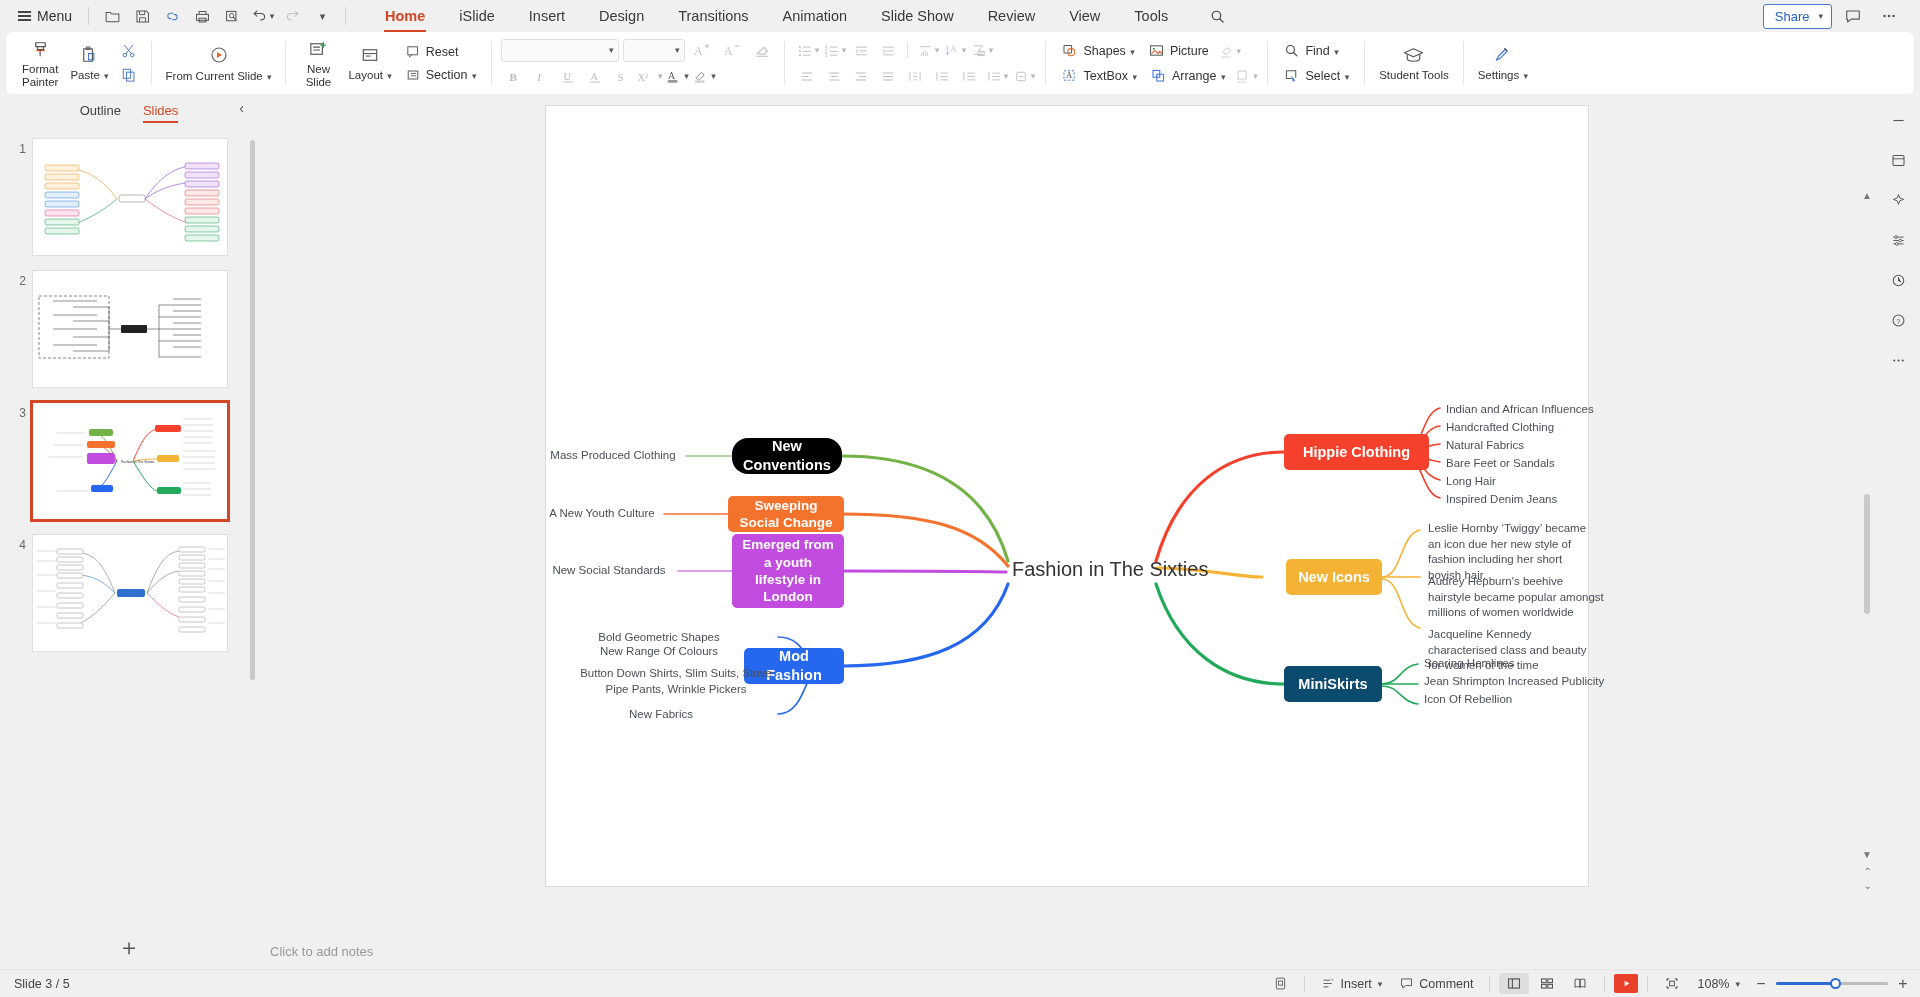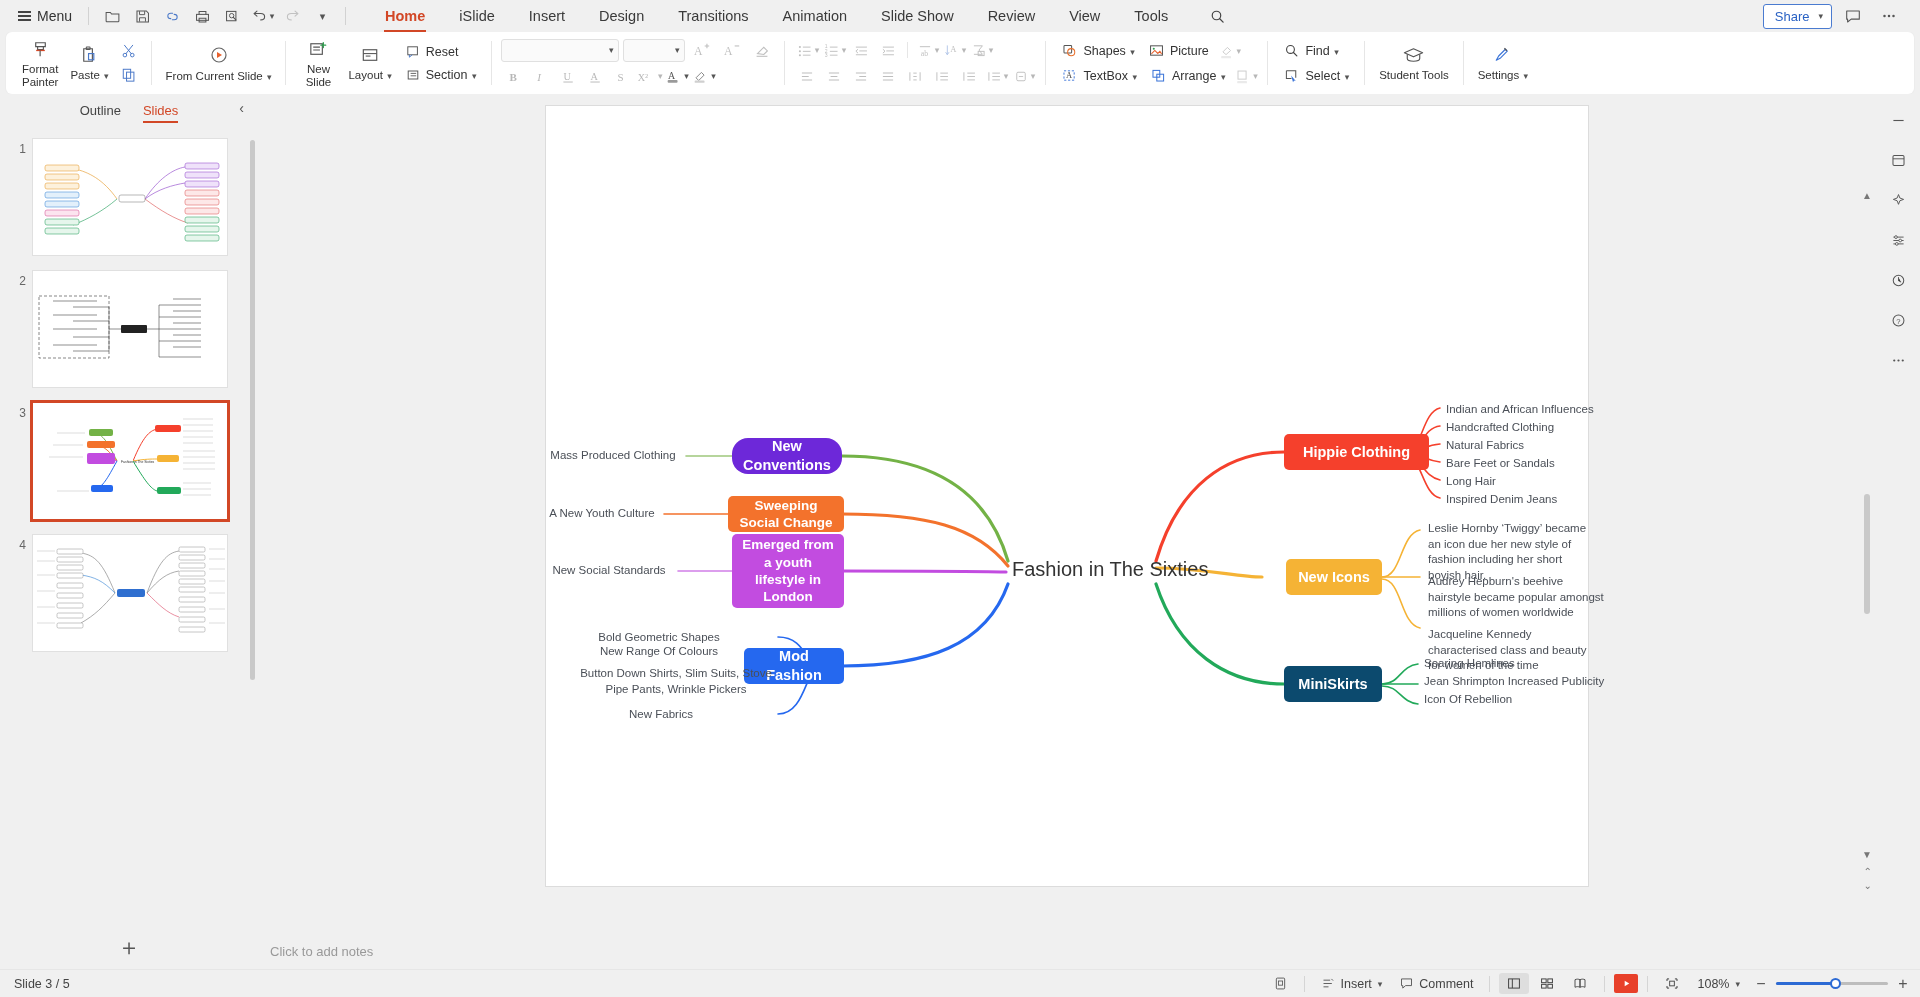--- a/index.html
+++ b/index.html
@@ -814,21 +814,21 @@
 
               <g fill="none" stroke-width="1.6" stroke-linecap="round">
                 <path d="M836 578 C 854 578, 854 560, 872 558" stroke="#22a95a"></path>
                 <path d="M836 578 H872" stroke="#22a95a"></path>
                 <path d="M836 580 C 854 580, 854 596, 872 598" stroke="#22a95a"></path>
               </g>
             </svg>
 
             <div class="center-node" style="left:466px; top:452px; width:142px; text-align:center;">Fashion in The Sixties</div>
 
-            <div class="node" style="left:186px; top:332px; width:110px; height:36px; background:#6d28d9;border-radius:16px;">New Conventions</div>
+            <div class="node" style="left:186px; top:332px; width:110px; height:36px; background:#000000;border-radius:16px;">New Conventions</div>
             <div class="node" style="left:182px; top:390px; width:116px; height:36px; background:#f3722c; font-size:13.5px;">Sweeping Social Change</div>
             <div class="node" style="left:186px; top:428px; width:112px; height:74px; background:#c24ce0; font-size:13.5px;">Emerged from a youth lifestyle in London</div>
             <div class="node" style="left:198px; top:542px; width:100px; height:36px; background:#2568ef;">Mod Fashion</div>
 
             <div class="leaf r" style="left:0px; top:342px; width:134px;">Mass Produced Clothing</div>
             <div class="leaf r" style="left:0px; top:400px; width:112px;">A New Youth Culture</div>
             <div class="leaf r" style="left:0px; top:457px; width:126px;">New Social Standards</div>
             <div class="leaf r" style="left:0px; top:524px; width:226px;">Bold Geometric Shapes</div>
             <div class="leaf r" style="left:0px; top:538px; width:226px;">New Range Of Colours</div>
             <div class="leaf r" style="left:30px; top:560px; width:200px;">Button Down Shirts, Slim Suits, Stove Pipe Pants, Wrinkle Pickers</div>

